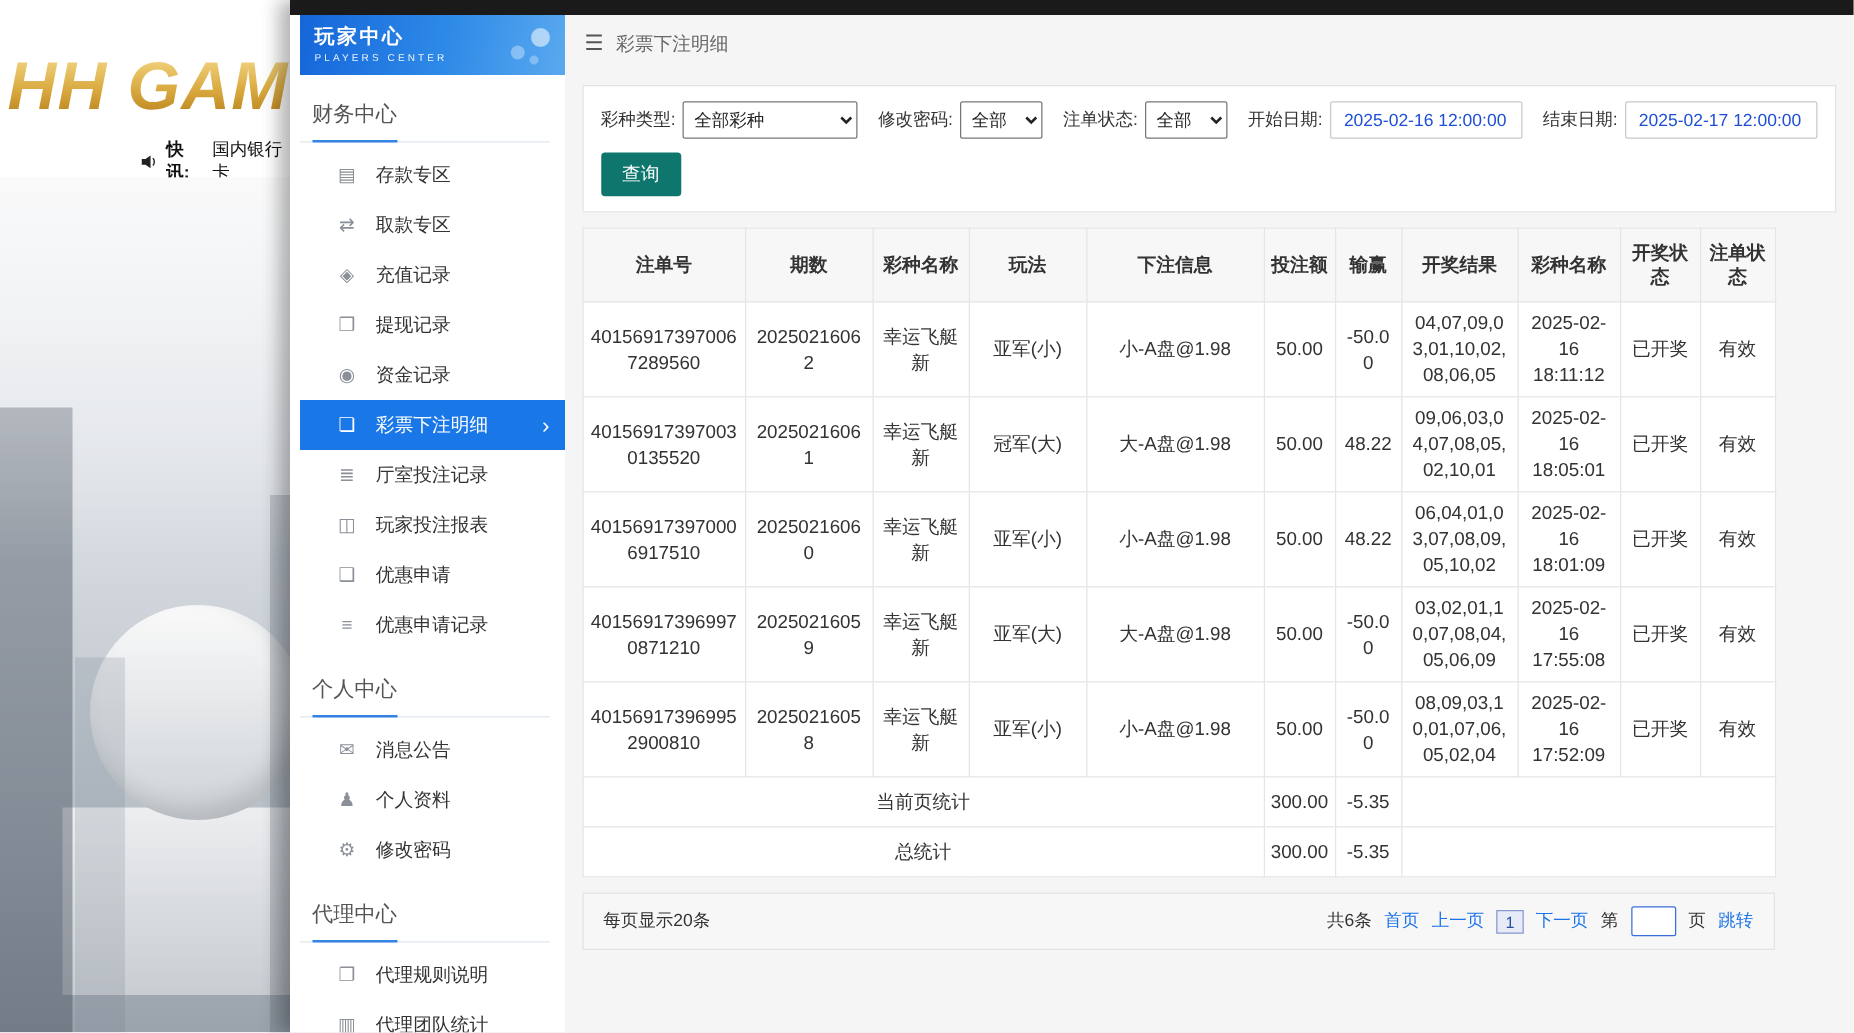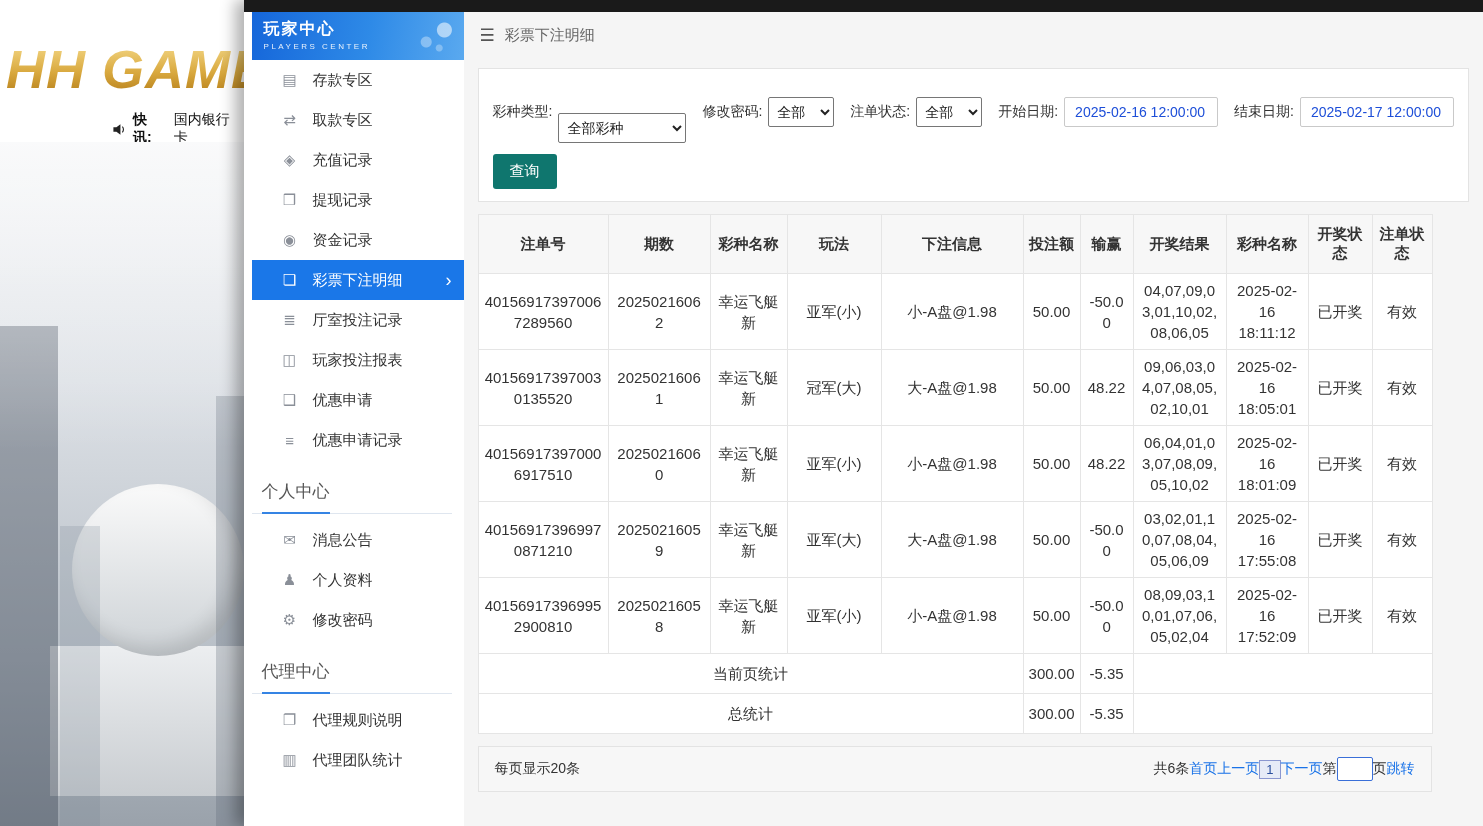--- a/index.html
+++ b/index.html
@@ -66,42 +66,42 @@
         color:#666; font-size:15px; }
   .breadcrumb-bar .burger { font-size:17px; color:#555; margin-right:10px; cursor:pointer; }
   .content { flex:1; padding:10px 14px; overflow:hidden; }
 
   .filter-card { background:#fff; border:1px solid #e3e3e3; padding:12px 14px; }
   .filter-row { display:flex; align-items:center; flex-wrap:nowrap; }
   .f-label { font-size:14px; color:#333; margin:0 6px 0 16px; white-space:nowrap; }
   .f-label:first-child { margin-left:0; }
   select { height:30px; border:1px solid #767676; border-radius:2px; background:#fff;
         font-size:14px; color:#222; padding:0 4px; }
-  .sel-wide { width:128px;margin-top:32px; } .sel-small { width:66px; }
+  .sel-wide { width:140px; } .sel-small { width:66px; }
   .date-input { height:30px; width:154px; border:1px solid #c9c9c9; border-radius:2px;
         padding:0 10px; font-size:14px; color:#1d4ed8; font-family:inherit; }
   .search-btn { margin-top:11px; background:#0f766e; color:#fff; border:none; border-radius:3px;
         font-size:15px; padding:8px 17px; cursor:pointer; font-family:inherit; }
 
   .table-wrap { margin-top:12px; }
   table { width:954px; table-layout:fixed; border-collapse:collapse; background:#fff; }
   th, td { border:1px solid #e5e5e5; text-align:center; vertical-align:middle;
         font-size:15px; color:#333; word-wrap:break-word; }
   th { background:#f7f7f7; font-weight:bold; padding:10px 4px; }
   td { padding:6px 5px; line-height:1.4; }
   col.c0{width:130px} col.c1{width:102px} col.c2{width:77px} col.c3{width:94px}
   col.c4{width:142px} col.c5{width:57px} col.c6{width:53px} col.c7{width:93px}
   col.c8{width:82px} col.c9{width:64px} col.c10{width:60px}
   td.break { word-break:break-all; }
   .summary-row td { padding:9px 5px; }
 
   .pager { margin-top:12px; height:46px; background:#f7f7f7; border:1px solid #e3e3e3;
         display:flex; align-items:center; justify-content:space-between; padding:0 16px;
         font-size:14px; color:#333; width:954px; }
-  .pager-right { display:flex; align-items:center; }
+  .pager-right { display:flex; align-items:center; gap:10px; }
   .pg-link { color:#1a73e8; cursor:pointer; }
   .pg-current { border:1px solid #8a97d0; background:#e6ebf7; color:#2a4f9e; padding:1px 6px;
         font-size:13px; }
   .jump-input { width:36px; height:24px; border:1px solid #3a6fd8; border-radius:2px; padding:0 4px; }
 </style>
 </head>
 <body>
 
 <div class="app">
 
@@ -129,20 +129,21 @@
     <div class="top-strip"></div>
     <div class="right-body">
 
       <div class="sidebar">
         <div class="sidebar-header">
           <div class="sb-title">玩家中心</div>
           <div class="sb-sub">PLAYERS CENTER</div>
           <div class="bubbles"></div>
         </div>
         <div>
+            <div class="nav-section-title"><span>财务中心</span></div>
             <div class="nav-item">
               <span class="nav-icon">▤</span>
               <span>存款专区</span>
             </div>
             <div class="nav-item">
               <span class="nav-icon">⇄</span>
               <span>取款专区</span>
             </div>
             <div class="nav-item">
               <span class="nav-icon">◈</span>

